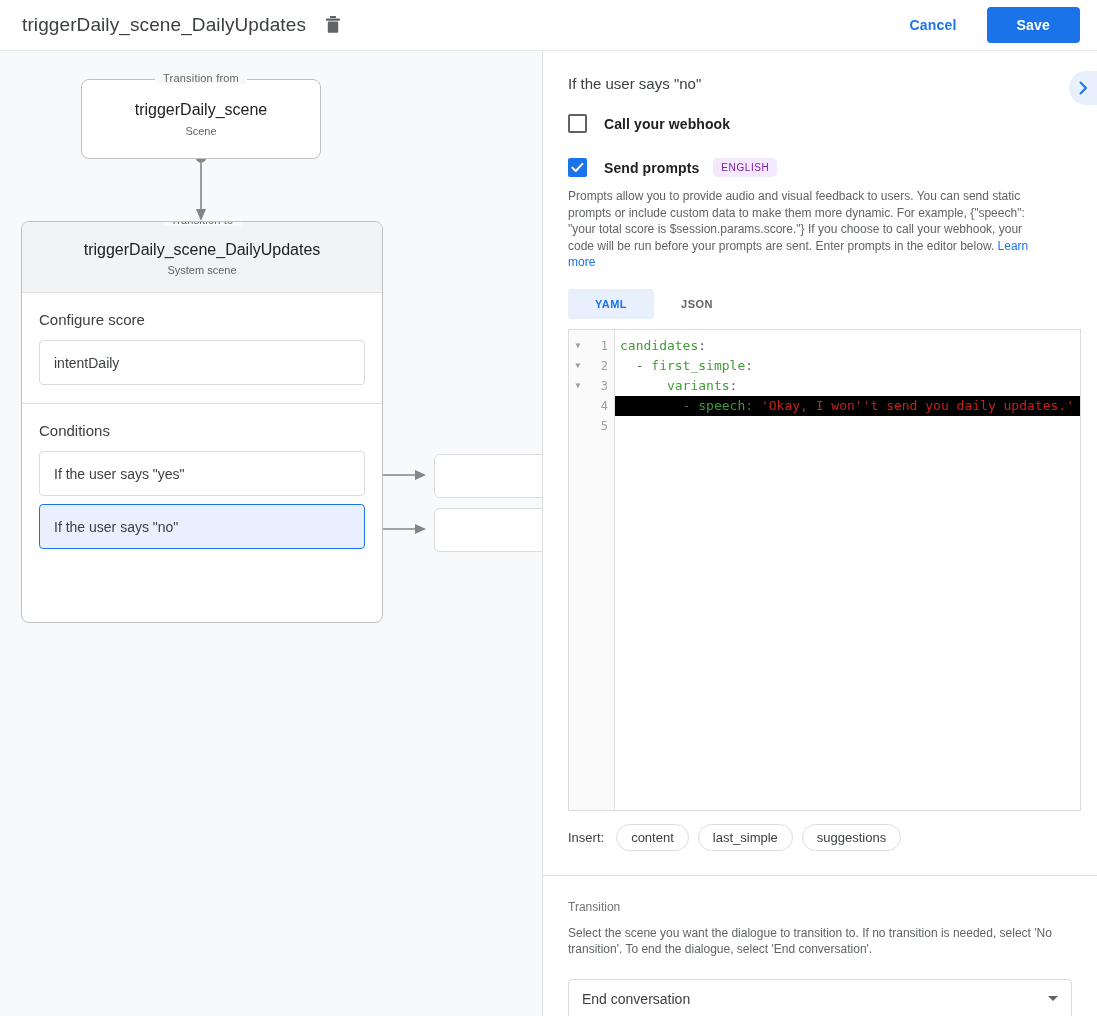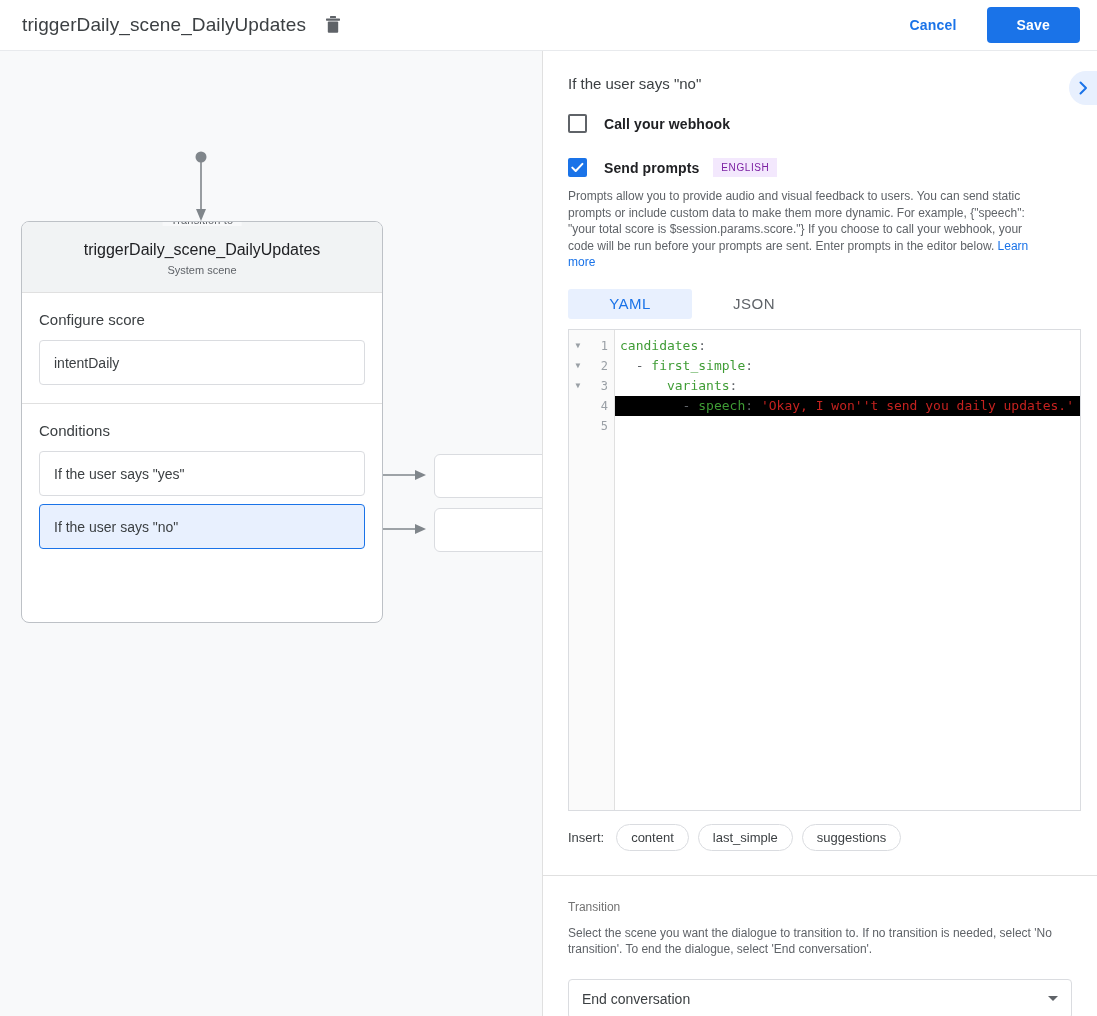--- a/index.html
+++ b/index.html
@@ -213,43 +213,43 @@
     color: #202124;
     letter-spacing: 0.1px;
   }
   .lang-badge {
     margin-left: 14px;
     background: #f3e8fd;
     color: #7b1fa2;
     font-size: 10px;
     letter-spacing: 0.6px;
     padding: 4px 8px;
-    border-radius: 0;
+    border-radius: 5px;
   }
 
   .helptext {
     padding: 0 25px;
     margin-top: 11px;
     font-size: 12px;
     line-height: 16.5px;
     color: #5f6368;
     max-width: 512px;
   }
   .helptext a { color: #1a73e8; text-decoration: none; }
 
   
   .editor-tabs {
     display: flex;
     margin: 18px 0 0 25px;
   }
   .etab {
-    width: 124px; height: 30px;
+    width: 86px; height: 30px;
     display: flex; align-items: center; justify-content: center;
-    font-size: 15px;
-    font-weight: normal;
+    font-size: 11px;
+    font-weight: bold;
     letter-spacing: 0.5px;
     color: #5f6368;
     cursor: pointer;
     border-radius: 3px;
   }
   .etab.active { background: #e8f0fe; color: #1a73e8; }
 
   
   .editor {
     margin: 10px 0 0 25px;
@@ -385,20 +385,25 @@
 
     <circle cx="366" cy="424" r="5" fill="#80868b"></circle>
     <line x1="366" y1="424" x2="416" y2="424" stroke="#80868b" stroke-width="1.4"></line>
     <polygon points="426,424 415,419 415,429" fill="#80868b"></polygon>
 
     <circle cx="366" cy="478" r="5" fill="#80868b"></circle>
     <line x1="366" y1="478" x2="416" y2="478" stroke="#80868b" stroke-width="1.4"></line>
     <polygon points="426,478 415,473 415,483" fill="#80868b"></polygon>
   </svg>
 
+  <div class="fieldset-card" id="node-from">
+    <div class="fieldset-legend">Transition from</div>
+    <div class="node-title">triggerDaily_scene</div>
+    <div class="node-sub">Scene</div>
+  </div>
 
   <div class="fieldset-card" id="node-to">
     <div class="fieldset-legend">Transition to</div>
     <div class="node-to-head">
       <div class="node-title">triggerDaily_scene_DailyUpdates</div>
       <div class="node-sub">System scene</div>
     </div>
 
     <div class="card-section">
       <div class="section-label">Configure score</div>

